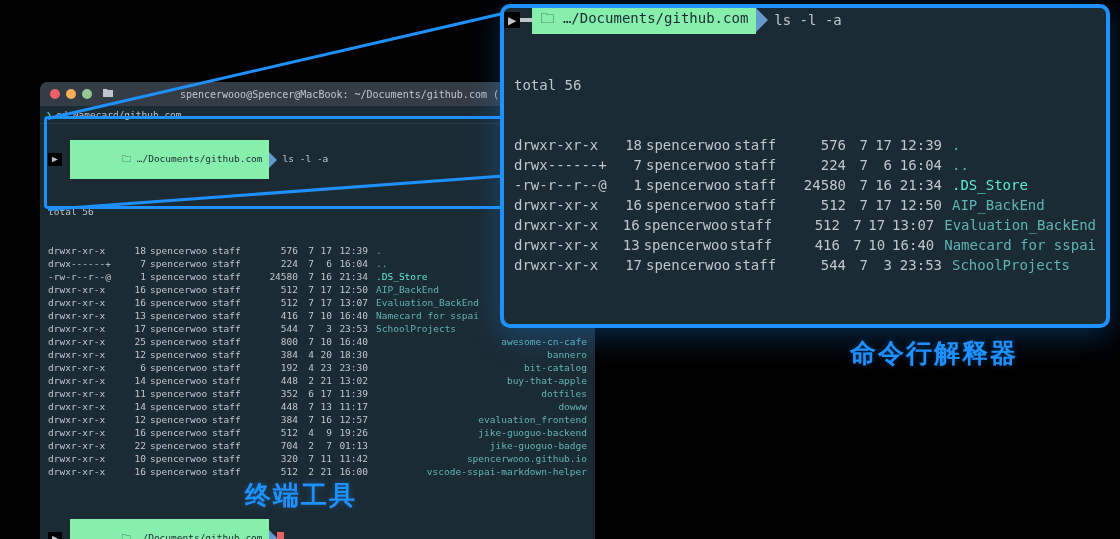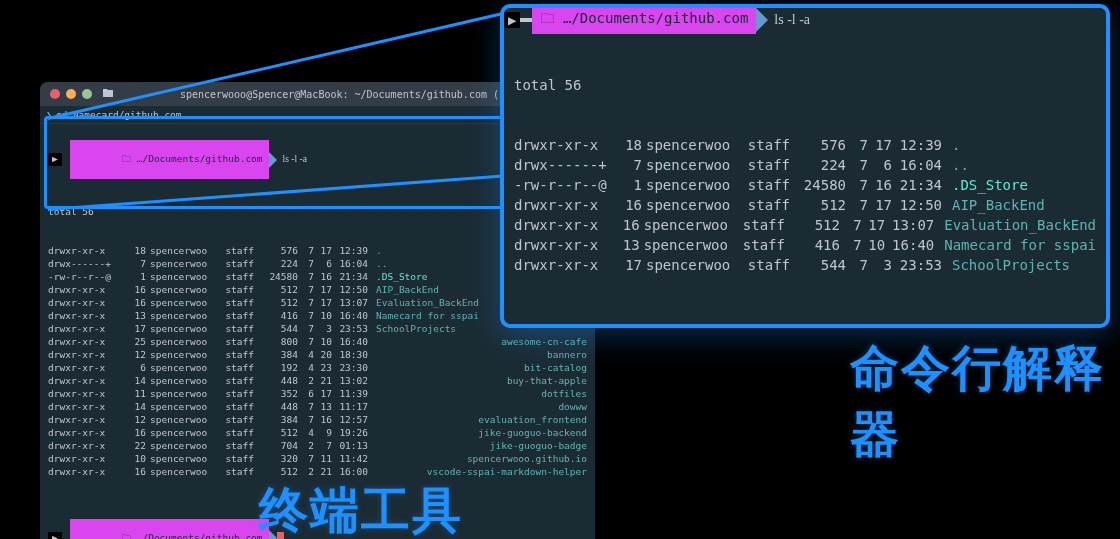--- a/index.html
+++ b/index.html
@@ -48,36 +48,36 @@
   .term-body {
     padding: 2px 8px 4px 8px;
     color:#c0c5ce;
     line-height: 1.35;
     white-space: pre;
   }
   
   .prompt-row { display:flex; align-items:center; height:16px; }
   .prompt-arrow { background:#000; color:#c0c5ce; padding:0 4px; }
   .prompt-logo  { background:#c0c5ce; color:#1b2b34; padding:0 4px; }
-  .prompt-path  { background:#d946ef; color:#1b2b34; padding:0 6px; }
+  .prompt-path  { background:#86efac; color:#1b2b34; padding:0 6px; }
   .prompt-path + .arrow-after {
     width:0;height:0;border-top:8px solid transparent;border-bottom:8px solid transparent;
     border-left:8px solid #6699cc;
   }
-  .prompt-cmd   { color:#c0c5ce; margin-left:6px;font-family:Liberation Serif, serif; }
+  .prompt-cmd   { color:#c0c5ce; margin-left:6px; }
   .cursor { display:inline-block; width:7px; height:12px; background:#ec5f67; vertical-align:middle; }
   .prompt-endrow { display:flex; align-items:center; margin-top:2px; }
 
   
   .ls-row { display:flex; gap:0; height:13px; align-items:center; }
   .col { display:inline-block; }
   .c-perm  { width:76px; }
   .c-links { width:22px; text-align:right; }
   .c-user  { width:66px; padding-left:4px; }
-  .c-group { width:42px;text-align:right; }
+  .c-group { width:42px; }
   .c-size  { width:44px; text-align:right; }
   .c-mon   { width:16px; text-align:right; padding-left:4px;}
   .c-day   { width:18px; text-align:right; }
   .c-time  { width:40px; text-align:right; padding-right:4px;}
   .c-name  { flex:1; padding-left:4px; }
   .fg-cyan   { color:#5fb3b3; }
   .fg-teal   { color:#62b3b2;text-align:right; }
   .fg-default{ color:#5eead4; }
 
   
@@ -126,25 +126,25 @@
     border-radius:4px;
     pointer-events:none;
   }
 
   
   .big-label {
     position:absolute;
     color:#1e90ff;
     font-family:'PingFang SC','Hiragino Sans GB','Microsoft YaHei',sans-serif;
     font-weight:900;
-    font-size:49px;
+    font-size:26px;
     letter-spacing:2px;
     text-shadow:0 0 6px rgba(30,144,255,.35);
   }
-  .label-bottom { left:245px; top:478px;margin-left:14px; }
+  .label-bottom { left:245px; top:478px; }
   .label-right  { left:850px; top:336px; }
 
   .apple-icon { font-size:11px; line-height:1; }
 </style>
 </head>
 <body>
 
 <div class="term-window">
   <div class="titlebar">
     <div class="traffic">

